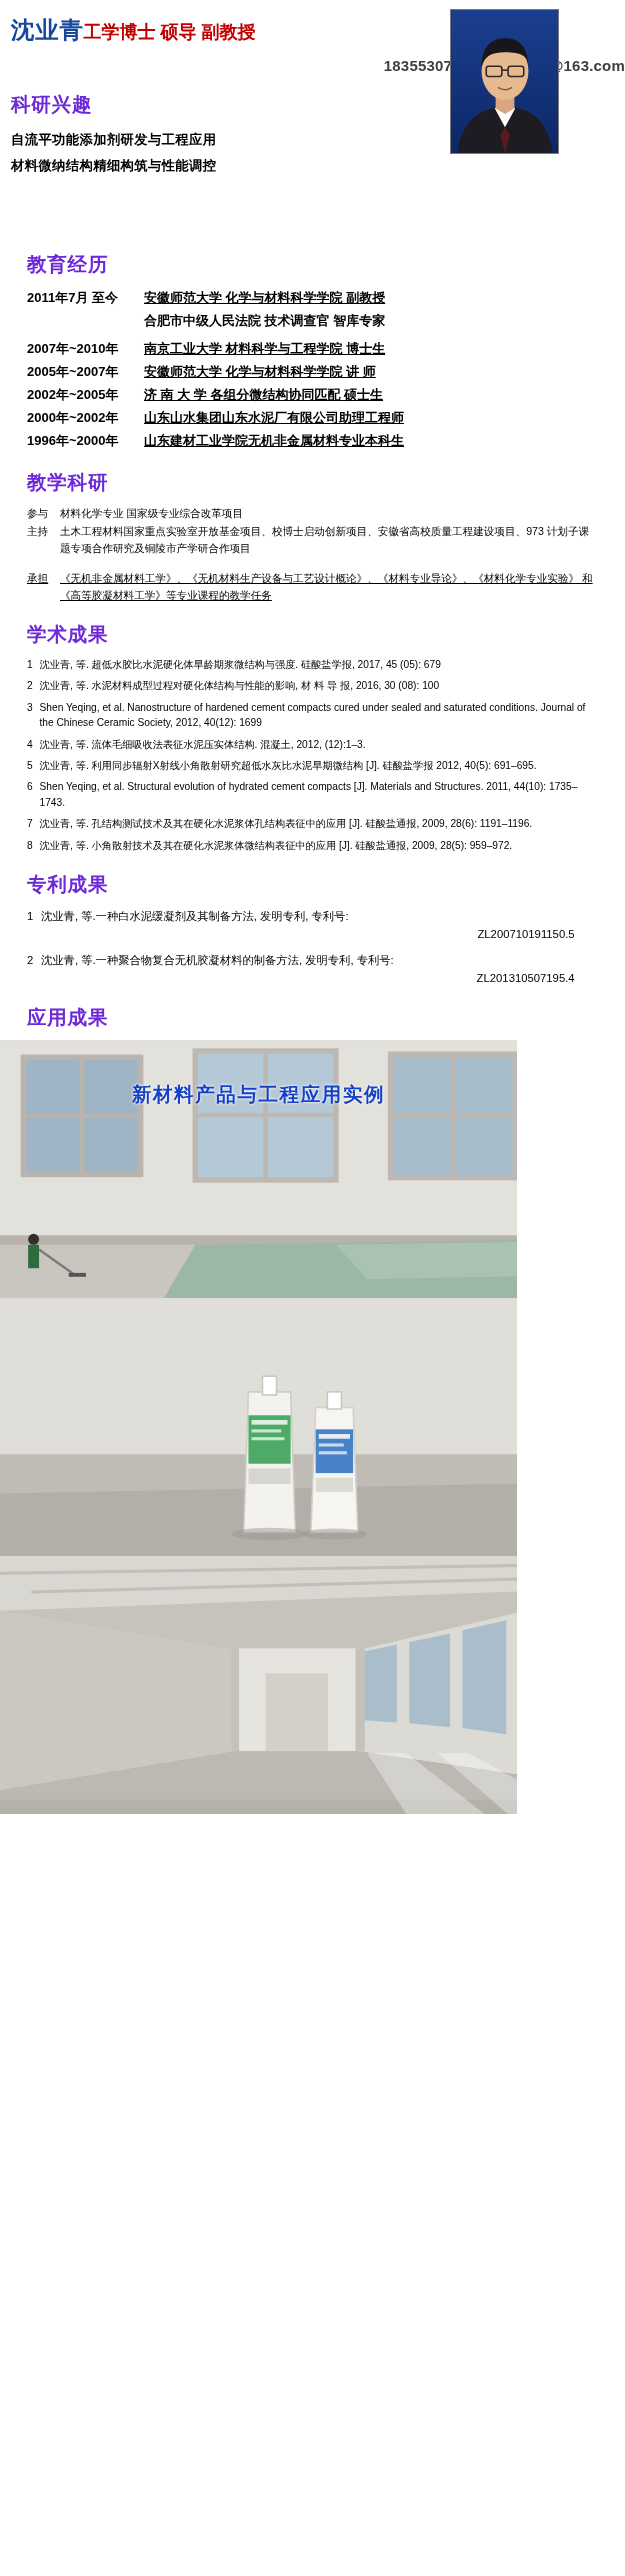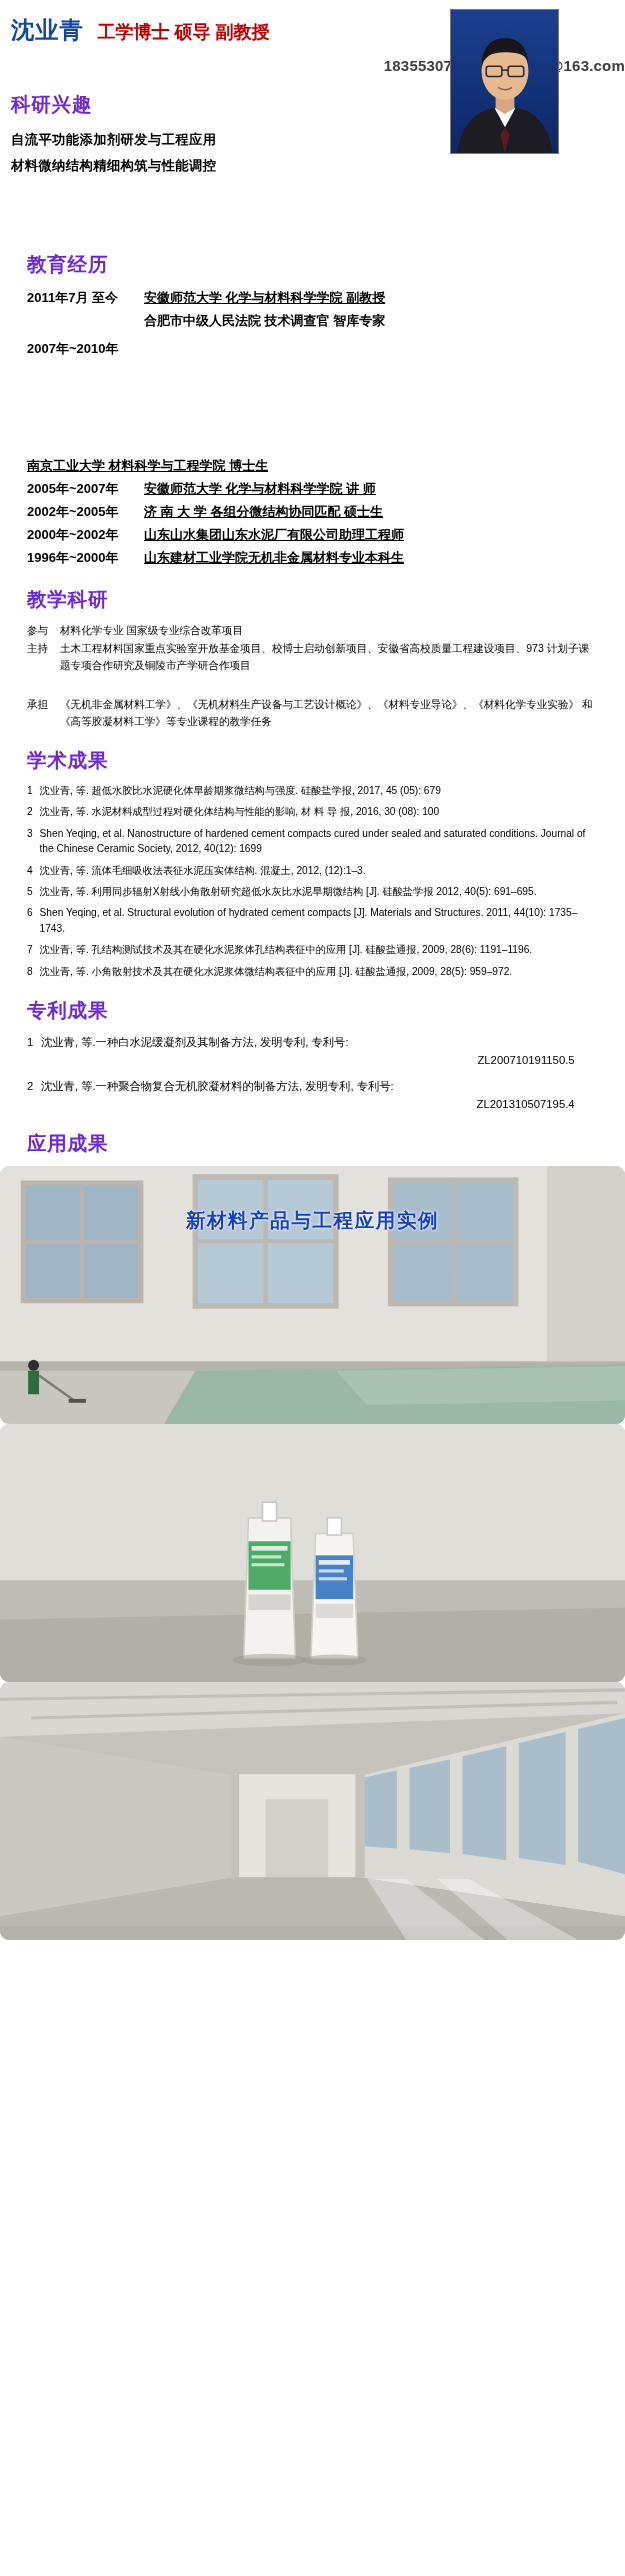--- a/index.html
+++ b/index.html
@@ -21,21 +21,20 @@
 
   
   .header {
     position: relative;
     padding: 14px 0 3.1px 11px;
     min-height: 234px;
   }
   .name-line {
     display: flex;
     align-items: baseline;
-    gap: 14px;
   }
   .name {
     font-size: 23.4px;
     font-weight: bold;
     color: #15489c;
     letter-spacing: 0.8px;
   }
   .degree {
     font-size: 18px;
     font-weight: bold;
@@ -145,25 +144,24 @@
   .apply-text {
     font-size: 11.3px;
     line-height: 1.75;
     color: #000;
     letter-spacing: 0.2px;
   }
 
   
   .photos { margin-top: 7.8px; }
   .photo {
-    width: 625px;
+    width: 517px;
     display: block;
     position: relative;
     overflow: hidden;
-    border-radius: 9px;
   }
   .photo svg { display: block; }
   .photo-caption {
     position: absolute;
     top: 41px;
     left: 0;
     width: 100%;
     text-align: center;
     font-size: 19.5px;
     font-weight: bold;
@@ -221,21 +219,21 @@
 
   <div class="block">
     <div class="section-title">教育经历</div>
 
     <div class="edu-row">
       <div class="edu-date">2011年7月 至今</div>
       <div class="edu-body">安徽师范大学 化学与材料科学学院   副教授</div>
     </div>
     <div class="edu-sub">合肥市中级人民法院   技术调查官 智库专家</div>
 
-    <div class="edu-row" style="margin-top:6.3px;flex-direction:column;">
+    <div class="edu-row" style="margin-top:6.3px;">
       <div class="edu-date">2007年~2010年</div>
       <div class="edu-body">南京工业大学 材料科学与工程学院   博士生</div>
     </div>
     <div class="edu-row">
       <div class="edu-date">2005年~2007年</div>
       <div class="edu-body">安徽师范大学 化学与材料科学学院   讲 师</div>
     </div>
     <div class="edu-row">
       <div class="edu-date">2002年~2005年</div>
       <div class="edu-body">济 南 大 学 各组分微结构协同匹配   硕士生</div>
@@ -253,21 +251,21 @@
   <div class="block">
     <div class="section-title">教学科研</div>
     <div class="teach-row">
       <div class="teach-label">参与</div>
       <div class="teach-body">材料化学专业 国家级专业综合改革项目</div>
     </div>
     <div class="teach-row">
       <div class="teach-label">主持</div>
       <div class="teach-body">土木工程材料国家重点实验室开放基金项目、校博士启动创新项目、安徽省高校质量工程建设项目、973 计划子课题专项合作研究及铜陵市产学研合作项目</div>
     </div>
-    <div class="teach-row" style="margin-top:22px;">
+    <div class="teach-row" style="margin-top:13px;text-decoration:underline;">
       <div class="teach-label">承担</div>
       <div class="teach-body">《无机非金属材料工学》、《无机材料生产设备与工艺设计概论》、《材料专业导论》、《材料化学专业实验》 和 《高等胶凝材料工学》等专业课程的教学任务</div>
     </div>
   </div>
 
   <div class="block">
     <div class="section-title">学术成果</div>
     <div class="pub-item">
       <div class="pub-num">1</div>
       <div class="pub-text">沈业青, 等. 超低水胶比水泥硬化体早龄期浆微结构与强度. 硅酸盐学报, 2017, 45 (05):  679</div>

